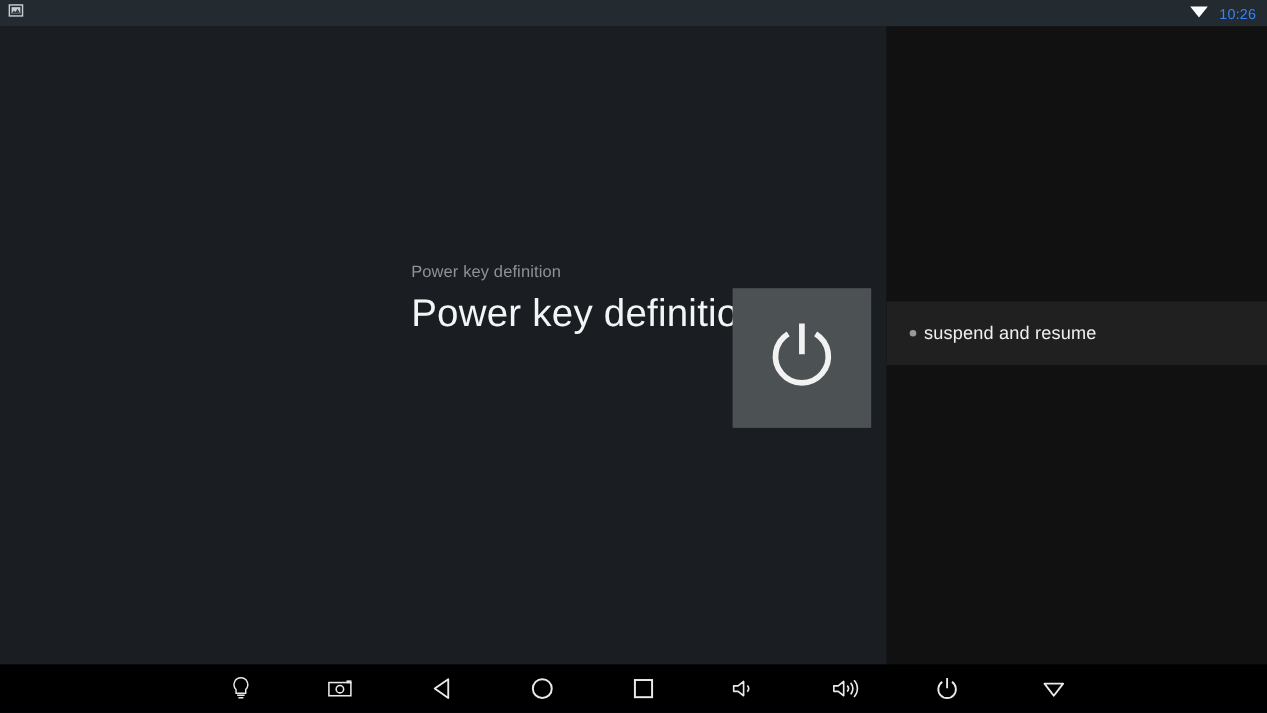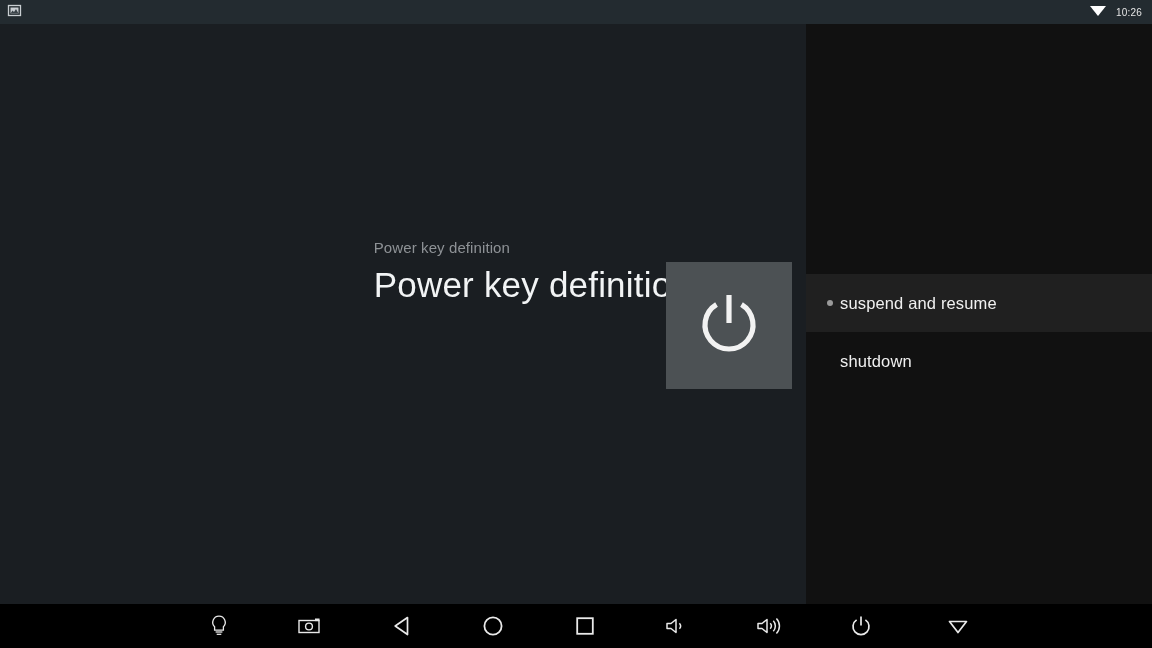--- a/index.html
+++ b/index.html
@@ -21,21 +21,21 @@
     width:1152px; height:24px;
     background:#232b30;
     display:flex; align-items:center;
     justify-content:space-between;
     padding:0 10px 0 7px;
   }
   #status-left { display:flex; align-items:center; gap:6px; }
   #status-right { display:flex; align-items:center; gap:9px; }
   .sb-icon { display:block; }
   #clock {
-    color:#e5e5e5; font-size:10px; letter-spacing:.2px;
+    color:#3b82f6; font-size:13px; letter-spacing:.2px;
     font-family:"Liberation Sans", sans-serif;
   }
 
   
   #content {
     position:absolute; left:0; top:24px;
     width:1152px; height:580px;
   }
   #left-pane {
     position:absolute; left:0; top:0;
@@ -165,24 +165,20 @@
       </div>
 
     </div>
 
     <div id="right-pane">
       <div id="option-list">
           <div class="option-row selected">
             <span class="option-bullet"></span>
             <span class="option-label">suspend and resume</span>
           </div>
-          <div class="option-row">
-            <span class="option-bullet hidden"></span>
-            <span class="option-label">shutdown</span>
-          </div>
         </div>
     </div>
 
   </div>
 
   <div id="nav-bar">
       <div class="nav-btn" style="position: absolute; left: 197px; width: 44px; top: 0px;">
         <span style="display: flex; align-items: center; justify-content: center;">
           <svg width="22" height="24" viewBox="0 0 22 24">
             <path d="M11 2.2 A6.2 6.2 0 0 0 6.6 12.8 L6.6 16.2 L15.4 16.2 L15.4 12.8 A6.2 6.2 0 0 0 11 2.2 Z" fill="none" stroke="#e9e9e9" stroke-width="1.3"></path>

